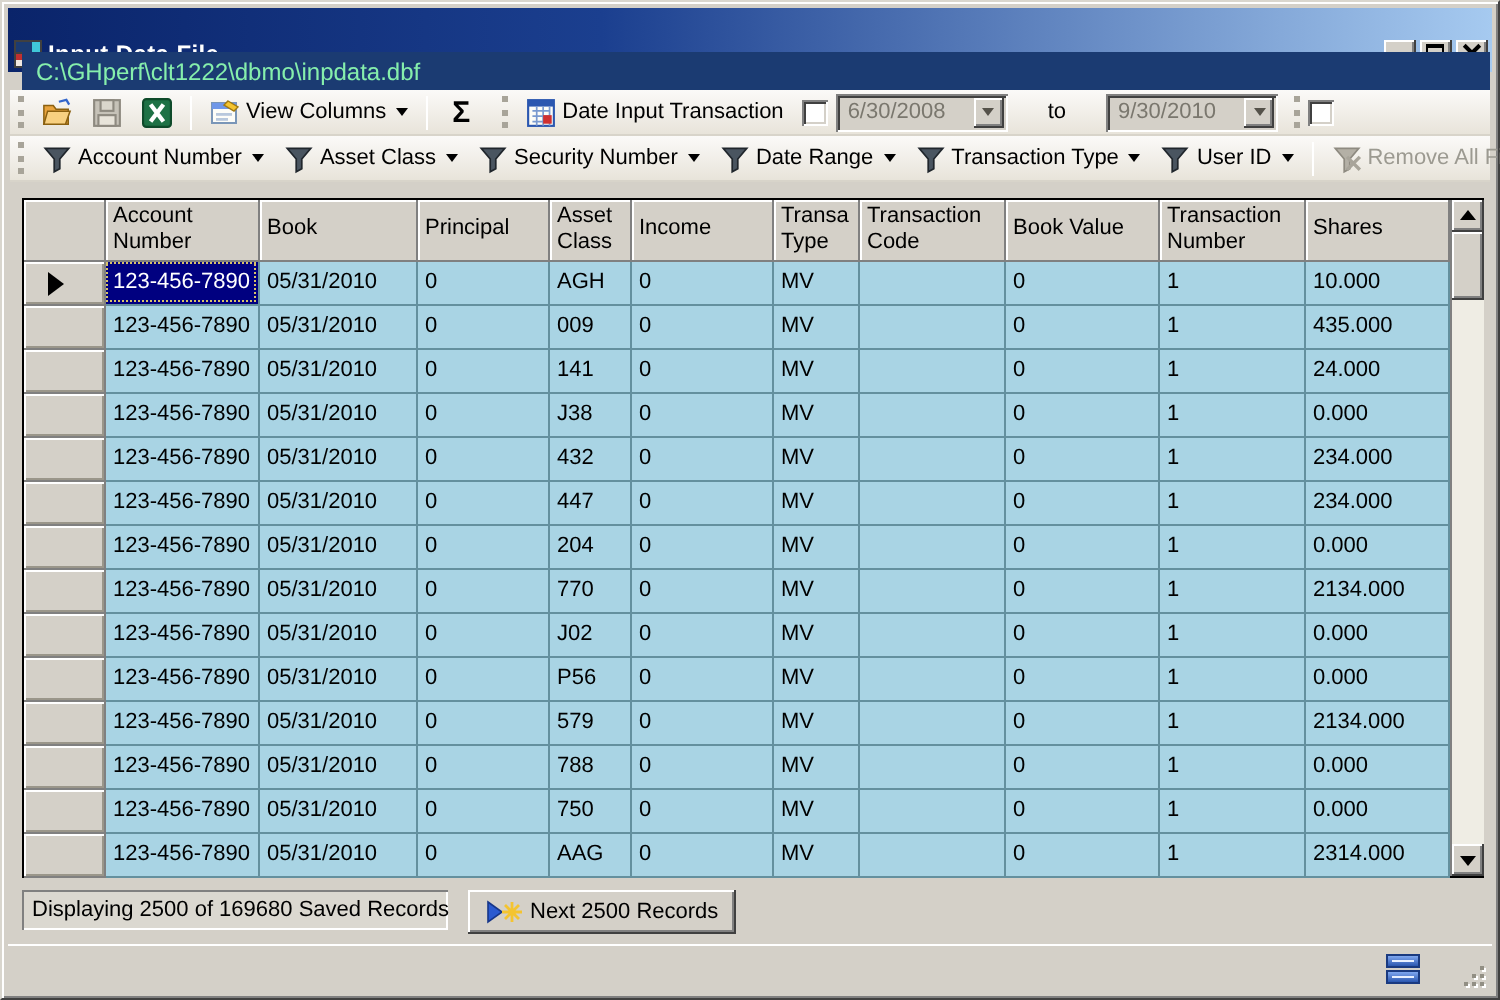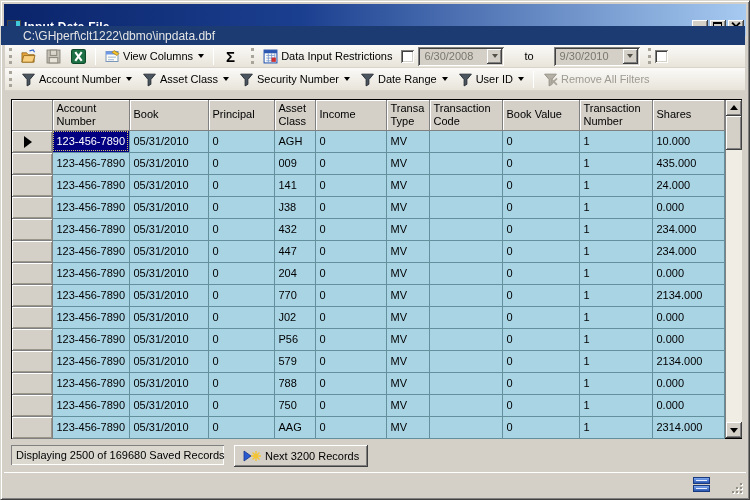--- a/index.html
+++ b/index.html
@@ -21,22 +21,22 @@
   .tbtns { display:flex; gap:2px; }
   .tbtn { width:16px; height:14px; background:#D4D0C8; position:relative;
     box-shadow: inset -1px -1px 0 #404040, inset 1px 1px 0 #fff, inset -2px -2px 0 #808080; }
   .g-min { position:absolute; left:3px; bottom:3px; width:8px; height:2px; background:#000; }
   .g-max { position:absolute; left:3px; top:2px; width:9px; height:8px; border:1px solid #000; border-top:2px solid #000; }
   .g-x   { position:absolute; left:3px; top:2px; width:9px; height:9px; }
   .g-x:before,.g-x:after { content:""; position:absolute; left:4px; top:-1px; width:2px; height:11px; background:#000; }
   .g-x:before { transform:rotate(45deg); } .g-x:after { transform:rotate(-45deg); }
 
   
-  .pathbar { position:absolute; top:25px; left:0; right:4px; height:19px;
-    background:#1B3B72; color:#e5e5e5; display:flex; align-items:center; padding:0 22px;
+  .pathbar { position:absolute; top:25px; left:10px; right:4px; height:19px;
+    background:#1B3B72; color:#86efac; display:flex; align-items:center; padding:0 7px;
     font-size:12px; white-space:nowrap; }
 
   
   .toolbar { position:absolute; left:4px; right:4px; height:23px;
     background: linear-gradient(#FBFAF8,#E8E4DA); display:flex; align-items:center;
     padding:1px 2px; border-bottom:1px solid #D8D4CA; }
   .tb1 { top:44px; } .tb2 { top:67px; }
   .gripper { width:3px; height:16px; border-left:3px dotted #A8A499; margin:0 4px 0 2px; flex:0 0 auto; }
   .tsep { width:1px; height:17px; background:#A8A499; border-right:1px solid #fff; margin:0 4px; flex:0 0 auto; }
   .tbtn2 { display:flex; align-items:center; gap:3px; padding:2px 4px; border:1px solid transparent; white-space:nowrap; flex:0 0 auto; }
@@ -173,21 +173,21 @@
     <span class="tsep"></span>
     <span class="tbtn2 sigma">Σ</span>
     <span class="gripper" style="margin-left:8px;"></span>
     <span class="tbtn2">
       <svg class="icon14" viewBox="0 0 14 14">
         <rect x="1" y="1" width="12" height="12" fill="#FDFDF8" stroke="#2B57B0"></rect>
         <rect x="1" y="1" width="12" height="3" fill="#2B57B0"></rect>
         <path d="M3 6h8 M3 8.5h8 M3 11h8 M5 4v9 M8 4v9 M11 4v9" stroke="#7A9AD0" stroke-width="0.8"></path>
         <rect x="8" y="8" width="4" height="4" fill="#D03030"></rect>
       </svg>
-      <span>Data Input Restrictions</span>
+      <span>Date Input Transaction</span>
     </span>
     <span class="checkbox"></span>
     <span class="combo">
       <span class="cval">6/30/2008</span>
       <span class="cbtn">
           <span class="caret"></span>
         </span>
     </span>
     <span class="tolabel">to</span>
     <span class="combo">
@@ -222,20 +222,27 @@
           <path d="M1.5 2 h11 l-4.2 5 v4.5 l-2.6 1.5 v-6 z" fill="#4A5560" stroke="#20262C" stroke-width="0.8"></path>
         </svg>
       <span>Security Number</span>
       <span class="caret"></span>
     </span>
     <span class="tbtn2">
       <svg class="icon14" viewBox="0 0 14 14">
           <path d="M1.5 2 h11 l-4.2 5 v4.5 l-2.6 1.5 v-6 z" fill="#4A5560" stroke="#20262C" stroke-width="0.8"></path>
         </svg>
       <span>Date Range</span>
+      <span class="caret"></span>
+    </span>
+    <span class="tbtn2">
+      <svg class="icon14" viewBox="0 0 14 14">
+          <path d="M1.5 2 h11 l-4.2 5 v4.5 l-2.6 1.5 v-6 z" fill="#4A5560" stroke="#20262C" stroke-width="0.8"></path>
+        </svg>
+      <span>Transaction Type</span>
       <span class="caret"></span>
     </span>
     <span class="tbtn2">
       <svg class="icon14" viewBox="0 0 14 14">
           <path d="M1.5 2 h11 l-4.2 5 v4.5 l-2.6 1.5 v-6 z" fill="#4A5560" stroke="#20262C" stroke-width="0.8"></path>
         </svg>
       <span>User ID</span>
       <span class="caret"></span>
     </span>
     <span class="tsep"></span>
@@ -479,21 +486,21 @@
 
   <div class="footer">
     <div class="statusbox">
       <span>Displaying 2500 of 169680 Saved Records</span>
     </div>
     <div class="nextbtn">
       <svg width="18" height="12" viewBox="0 0 18 12">
         <path d="M1 1 L8 6 L1 11 z" fill="#2A5AD0" stroke="#16368A" stroke-width="0.8"></path>
         <path d="M13 1 v10 M8 6 h10 M9.5 2.5 l7 7 M16.5 2.5 l-7 7" stroke="#F4C430" stroke-width="1.4"></path>
       </svg>
-      <span>Next 3200 Records</span>
+      <span>Next 2500 Records</span>
     </div>
   </div>
 
   <div class="statusstrip">
     <div class="panelsicon">
       <div class="pbar"></div>
         <div class="pbar"></div>
     </div>
     <div class="sizegrip">
       <i class="sg1"></i>

